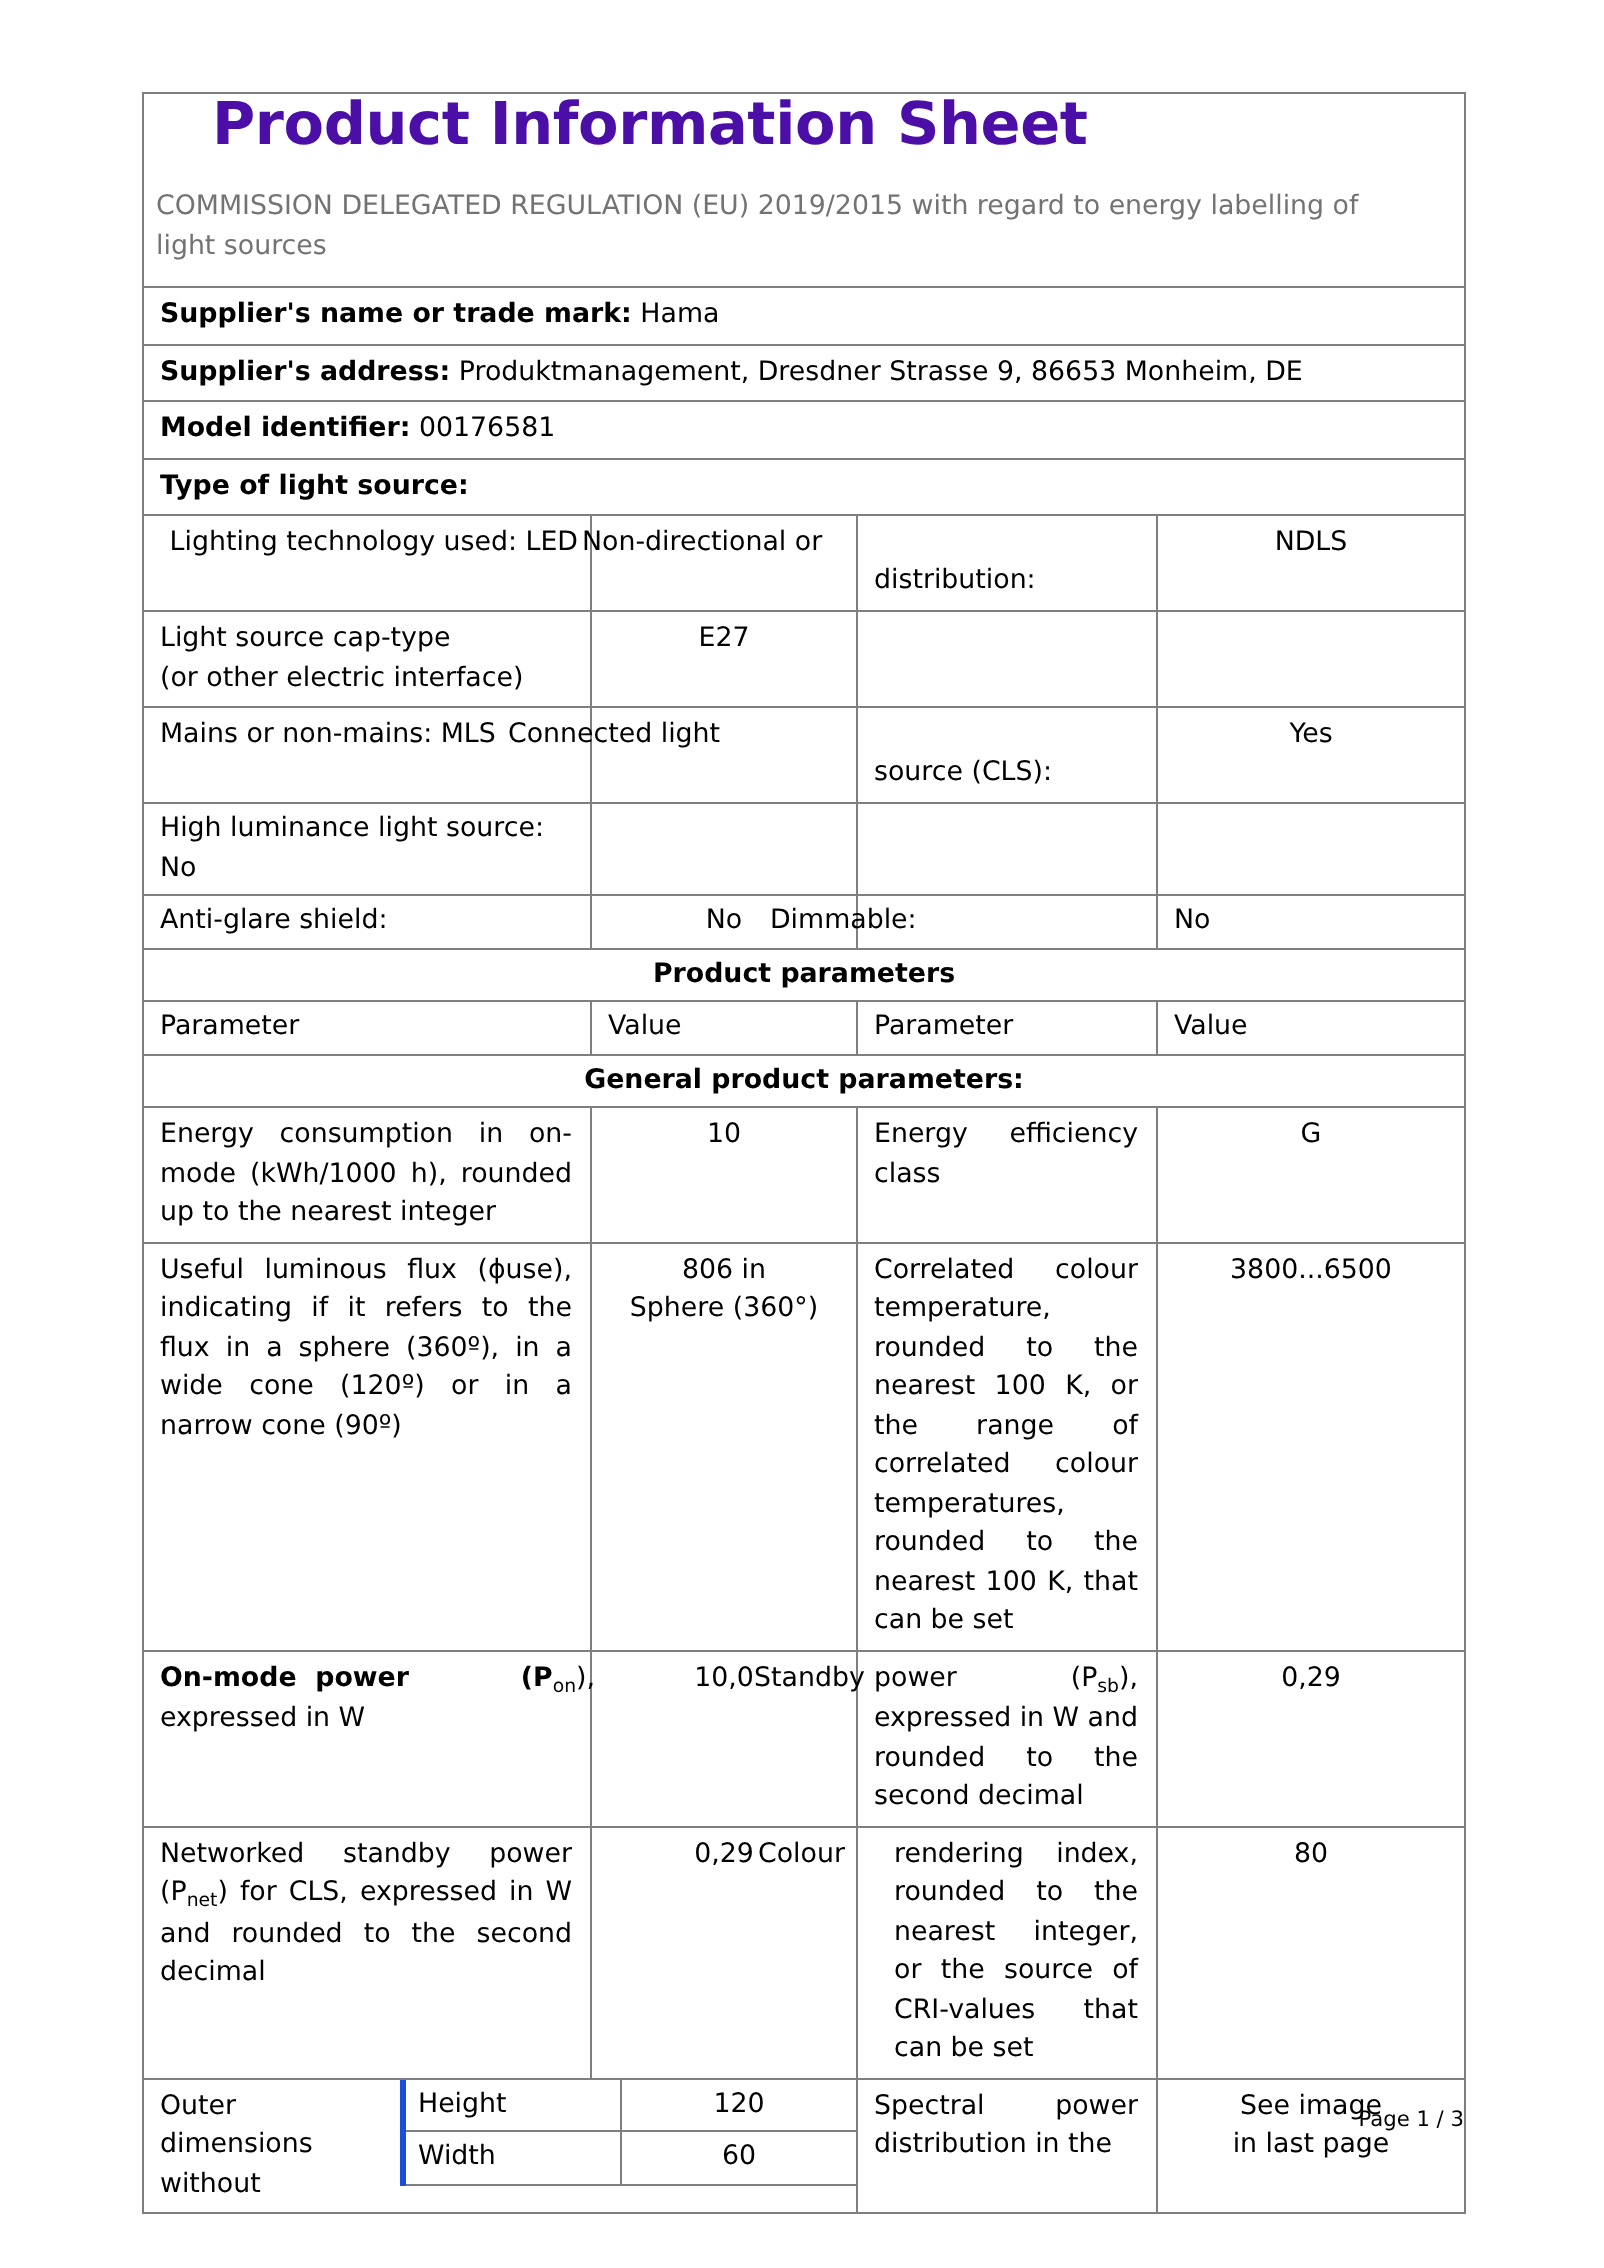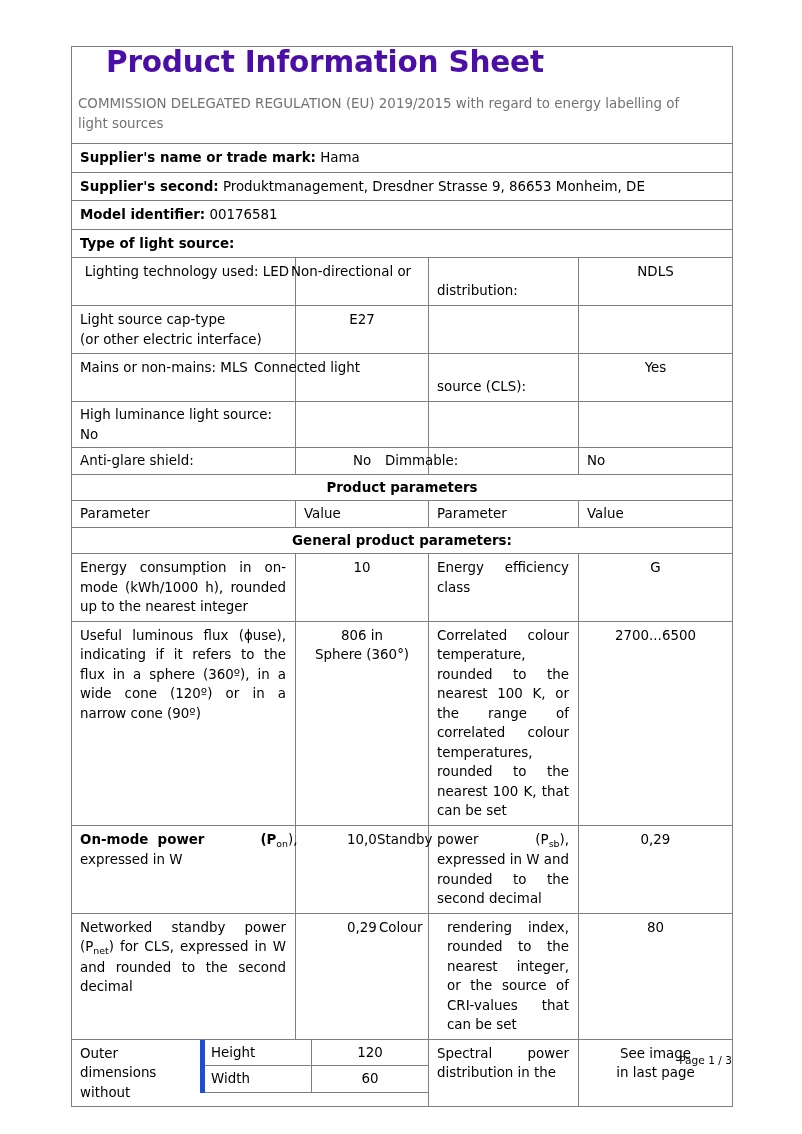--- a/index.html
+++ b/index.html
@@ -122,21 +122,21 @@
   }
   table.dims td {
     border: 1px solid #7f7f7f;
     border-top: 0;
     border-right: 0;
     padding: 3px 6px;
     line-height: 19.5px;
     vertical-align: top;
   }
   table.dims tr:first-child td { border-top: 0; }
-  table.dims td.dlabel { border-left: 5px solid #1d4ed8; width: 109px; }
+  table.dims td.dlabel { border-left: 3px solid #1d4ed8; width: 109px; }
   table.dims td.dval { text-align: center; border-right: 0; }
 
   .nopad { padding: 0 !important; }
 </style>
 </head>
 <body>
 
 <div id="page">
 
   <table class="pis">
@@ -157,21 +157,21 @@
           <div class="cellpad">
             <span class="b">Supplier's name or trade mark:</span>
             <span>Hama</span>
           </div>
         </td>
       </tr>
 
       <tr>
         <td colspan="4">
           <div class="cellpad">
-            <span class="b">Supplier's second:</span>
+            <span class="b">Supplier's address:</span>
             <span>Produktmanagement, Dresdner Strasse 9, 86653 Monheim, DE</span>
           </div>
         </td>
       </tr>
 
       <tr>
         <td colspan="4">
           <div class="cellpad">
             <span class="b">Model identifier:</span>
             <span>00176581</span>
@@ -345,21 +345,21 @@
             <span>Sphere (360°)</span>
           </div>
         </td>
         <td>
           <div class="cellpad just" style="padding-right:9px;">
             <span>Correlated colour temperature, rounded to the nearest 100 K, or the range of correlated colour temperatures, rounded to the nearest 100 K, that can be set</span>
           </div>
         </td>
         <td>
           <div class="cellpad ctr">
-            <span>2700...6500</span>
+            <span>3800...6500</span>
           </div>
         </td>
       </tr>
 
       <tr>
         <td>
           <div class="cellpad" style="padding-right:9px;">
             <span style="white-space:pre;font-weight:bold;">On-mode  power            (P</span><sub class="sb">on</sub><span>),</span><br>
             <span>expressed in W</span>
           </div>

